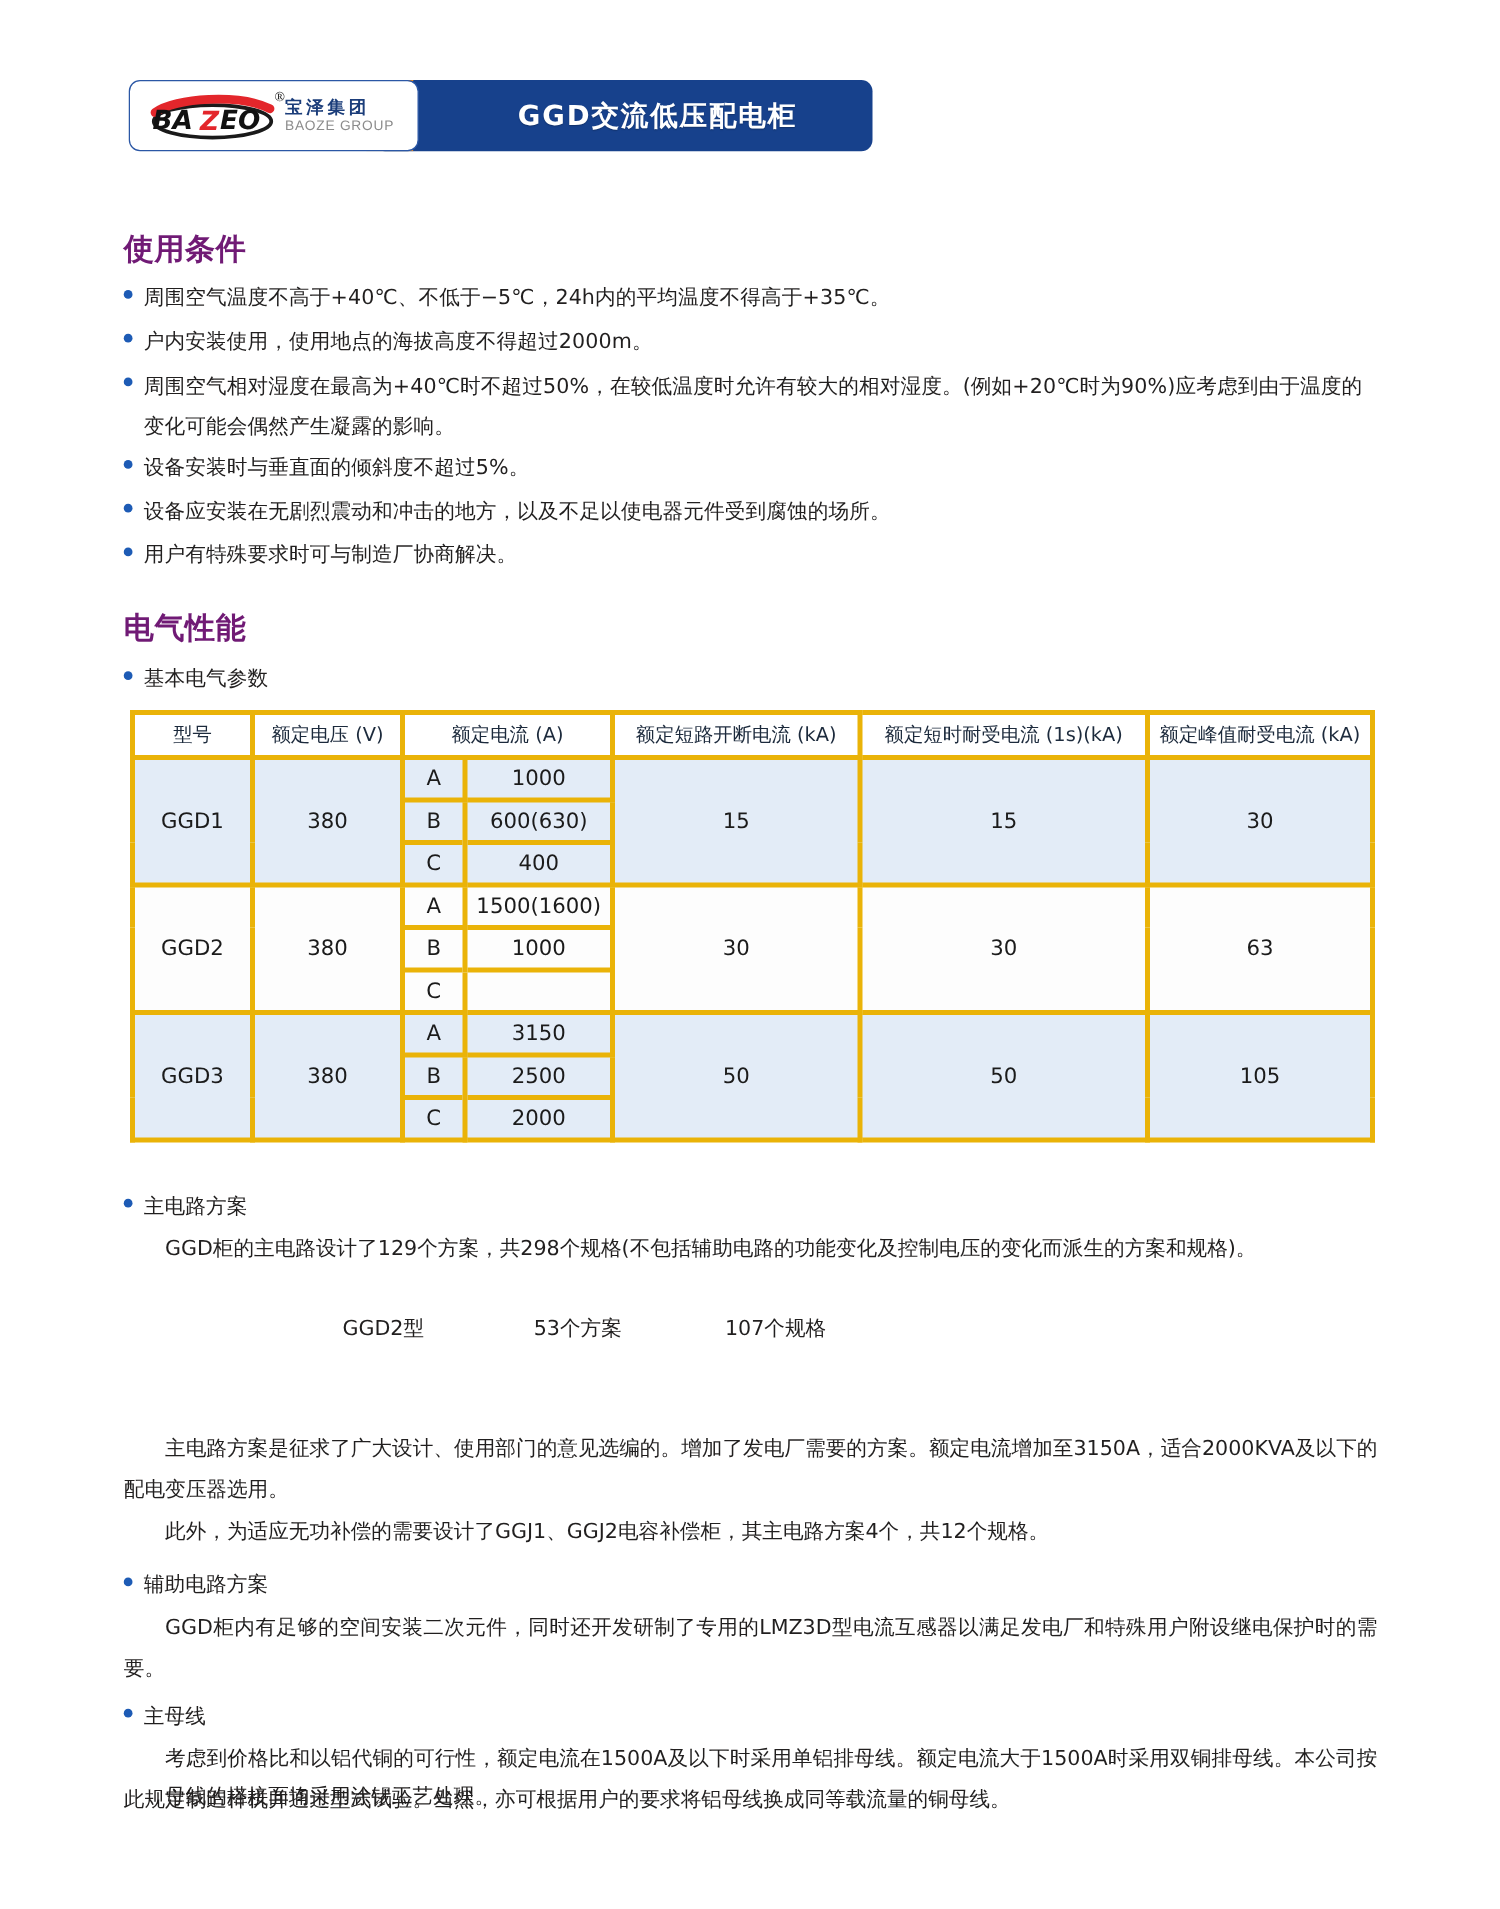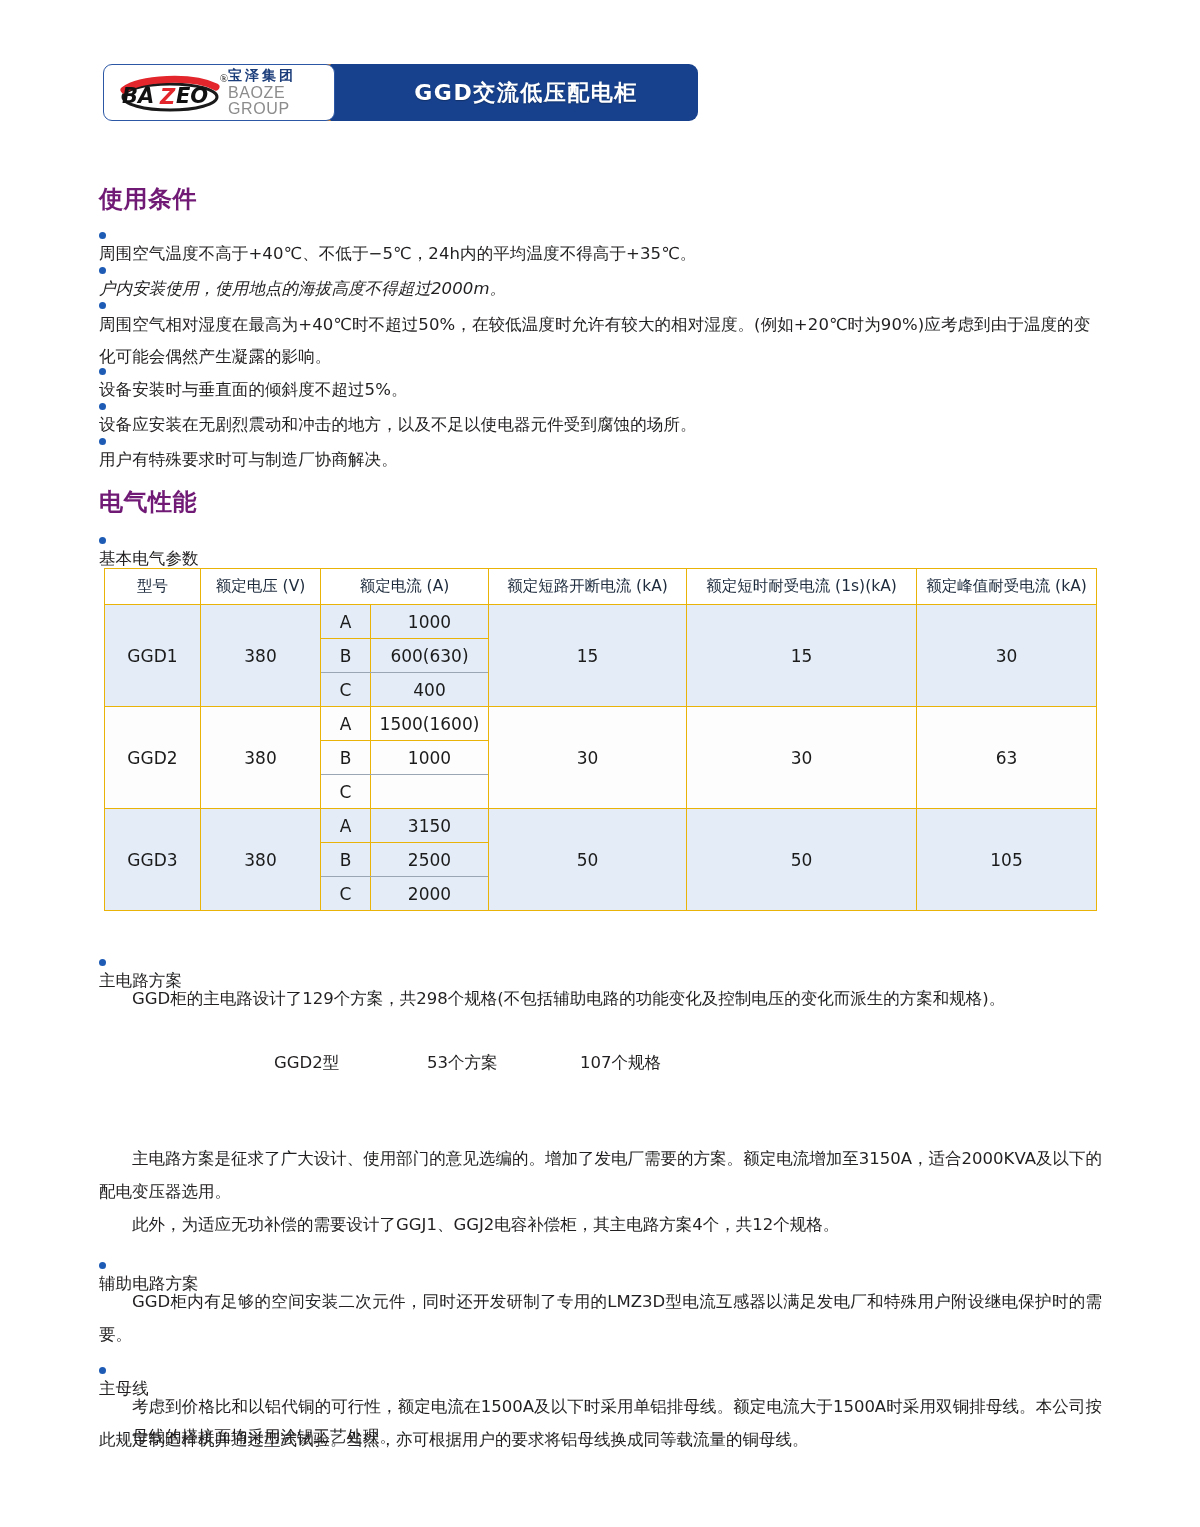--- a/index.html
+++ b/index.html
@@ -57,21 +57,21 @@
     line-height: 1;
   }
   .logo-cn {
     font-size: 14px;
     font-weight: bold;
     color: #1b3d7a;
     letter-spacing: 3px;
     font-family: "DejaVu Sans", sans-serif;
   }
   .logo-en {
-    font-size: 16px;
+    font-size: 11px;
     color: #8c8c8c;
     letter-spacing: 0.6px;
     margin-top: 3px;
     font-family: "Liberation Sans", sans-serif;
   }
   .banner-bar {
     position: absolute;
     left: 196px;
     top: 0;
     width: 399px;
@@ -119,21 +119,20 @@
     font-weight: bold;
     color: #701a75;
     font-family: "DejaVu Sans", sans-serif;
     letter-spacing: 0.5px;
   }
 
   .bullet-row {
     position: absolute;
     display: flex;
     align-items: flex-start;
-    flex-direction: column;
   }
   .bullet-dot {
     flex: 0 0 auto;
     width: 7px; height: 7px;
     border-radius: 50%;
     background: #1d5bb5;
     margin-top: 9px;
     margin-right: 9px;
   }
   .bullet-text {
@@ -157,21 +156,21 @@
   .spec-table {
     position: absolute;
     left: 104px;
     top: 568px;
     width: 992px;
     border-collapse: collapse;
     font-family: "DejaVu Sans", sans-serif;
     table-layout: fixed;
   }
   .spec-table th, .spec-table td {
-    border: 1px solid #eab308;
+    border: 4px solid #eab308;
     text-align: center;
     vertical-align: middle;
     font-weight: normal;
     color: #1c2a3c;
   }
   .spec-table th {
     height: 36px;
     font-size: 15.5px;
     background: #ffffff;
     padding: 0 2px;
@@ -226,21 +225,21 @@
 
 <div class="content">
 
   <div class="sec-heading" style="top:183px;">使用条件</div>
 
   <div class="bullet-row" style="left:99px; top:223px; width:1000px;">
     <span class="bullet-dot"></span>
     <span class="bullet-text">周围空气温度不高于+40℃、不低于−5℃，24h内的平均温度不得高于+35℃。</span>
   </div>
 
-  <div class="bullet-row" style="left:99px; top:258px; width:1000px;font-style:italic;">
+  <div class="bullet-row" style="left:99px; top:258px; width:1000px;">
     <span class="bullet-dot"></span>
     <span class="bullet-text">户内安装使用，使用地点的海拔高度不得超过2000m。</span>
   </div>
 
   <div class="bullet-row" style="left:99px; top:293px; width:1005px;">
     <span class="bullet-dot"></span>
     <span class="bullet-text" style="line-height:32px;">周围空气相对湿度在最高为+40℃时不超过50%，在较低温度时允许有较大的相对湿度。(例如+20℃时为90%)应考虑到由于温度的变化可能会偶然产生凝露的影响。</span>
   </div>
 
   <div class="bullet-row" style="left:99px; top:359px; width:1000px;">

